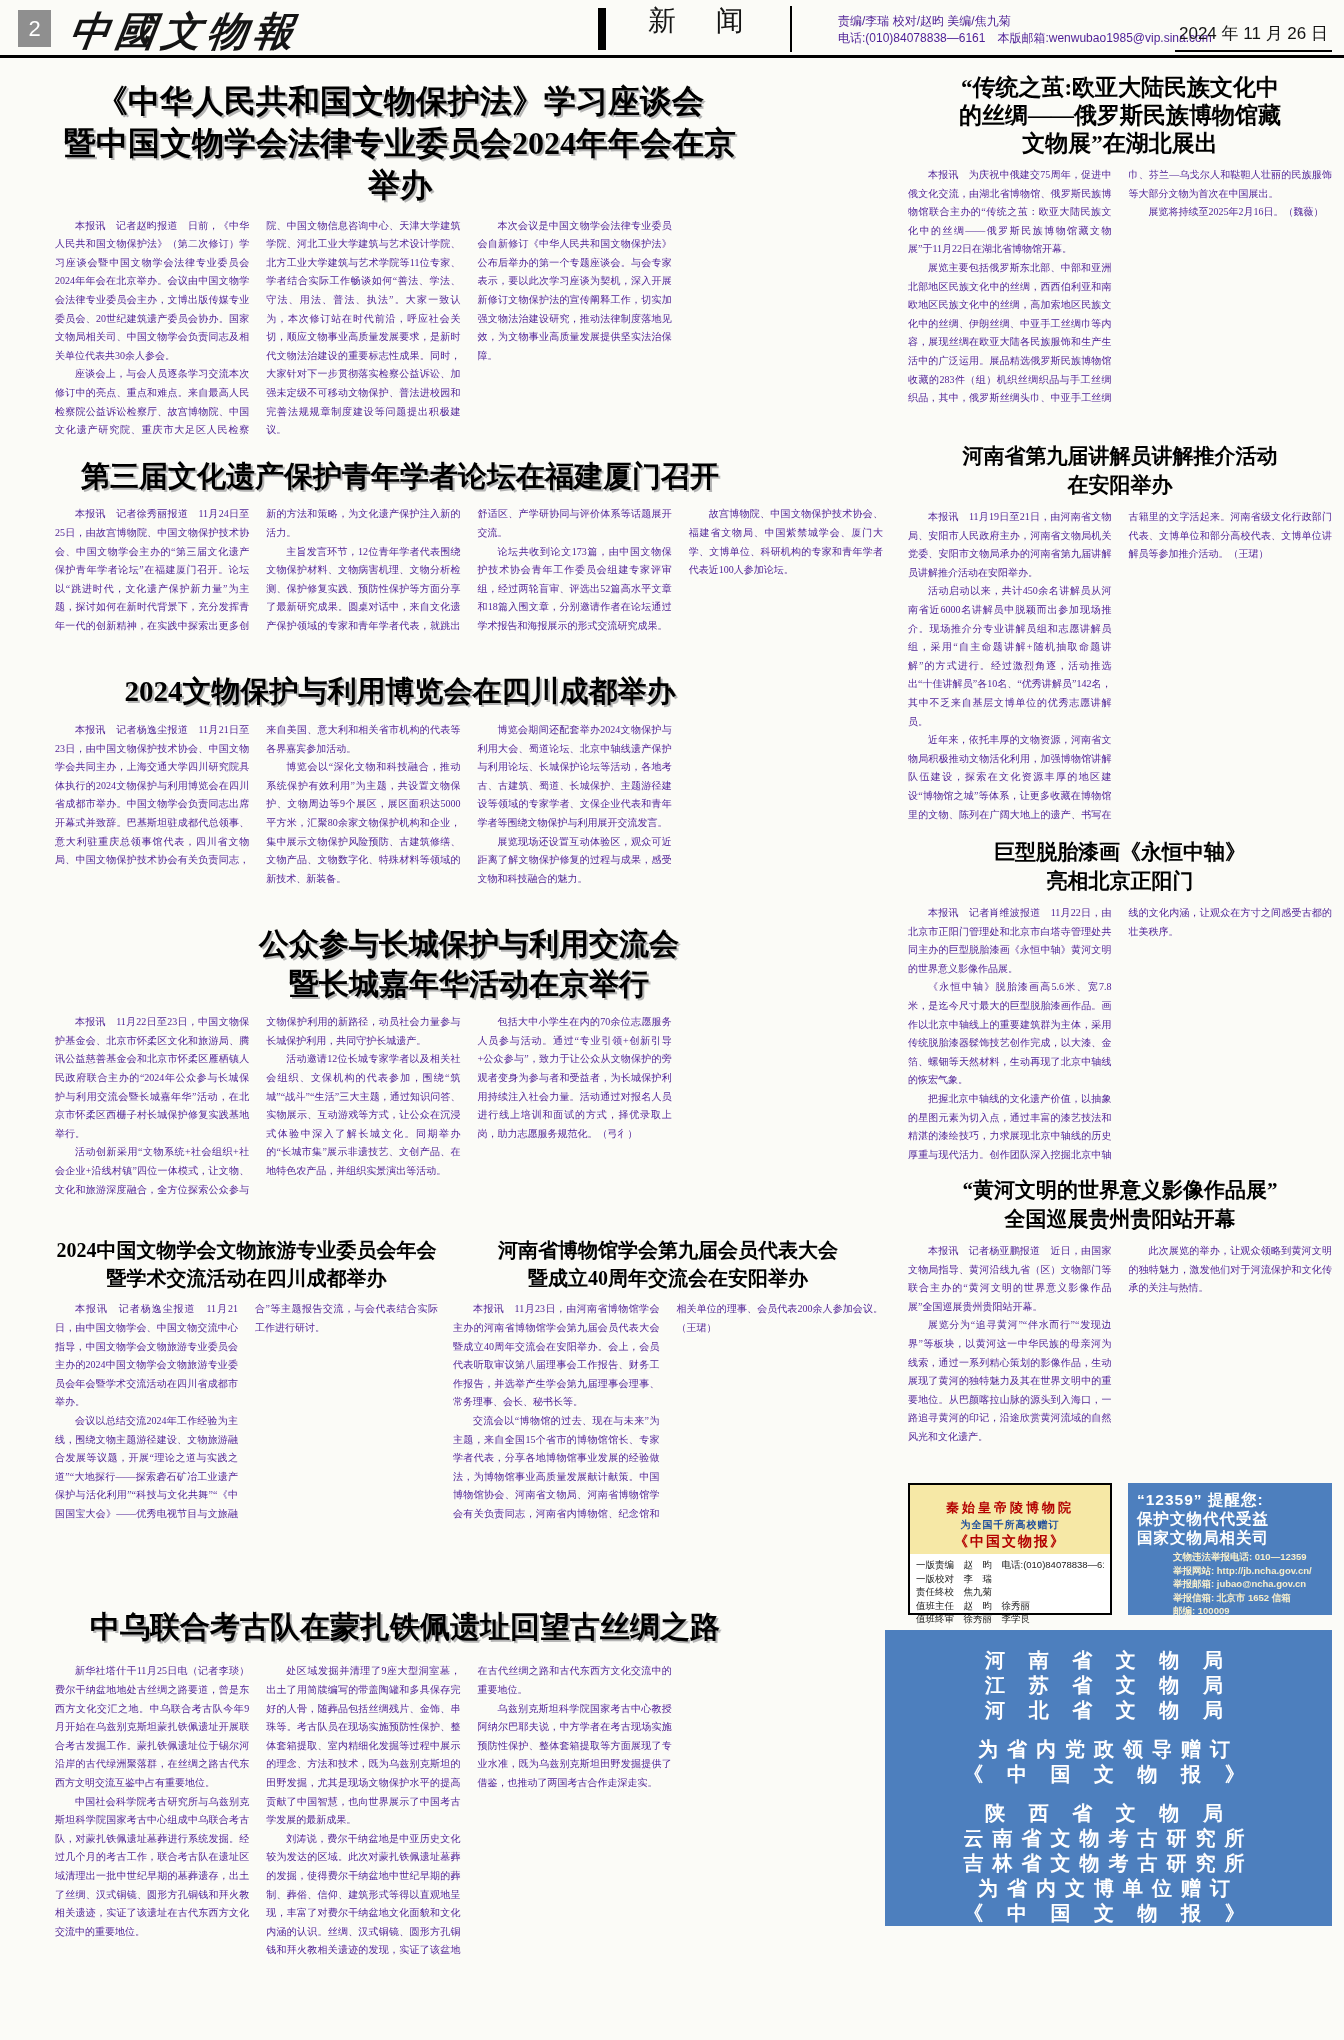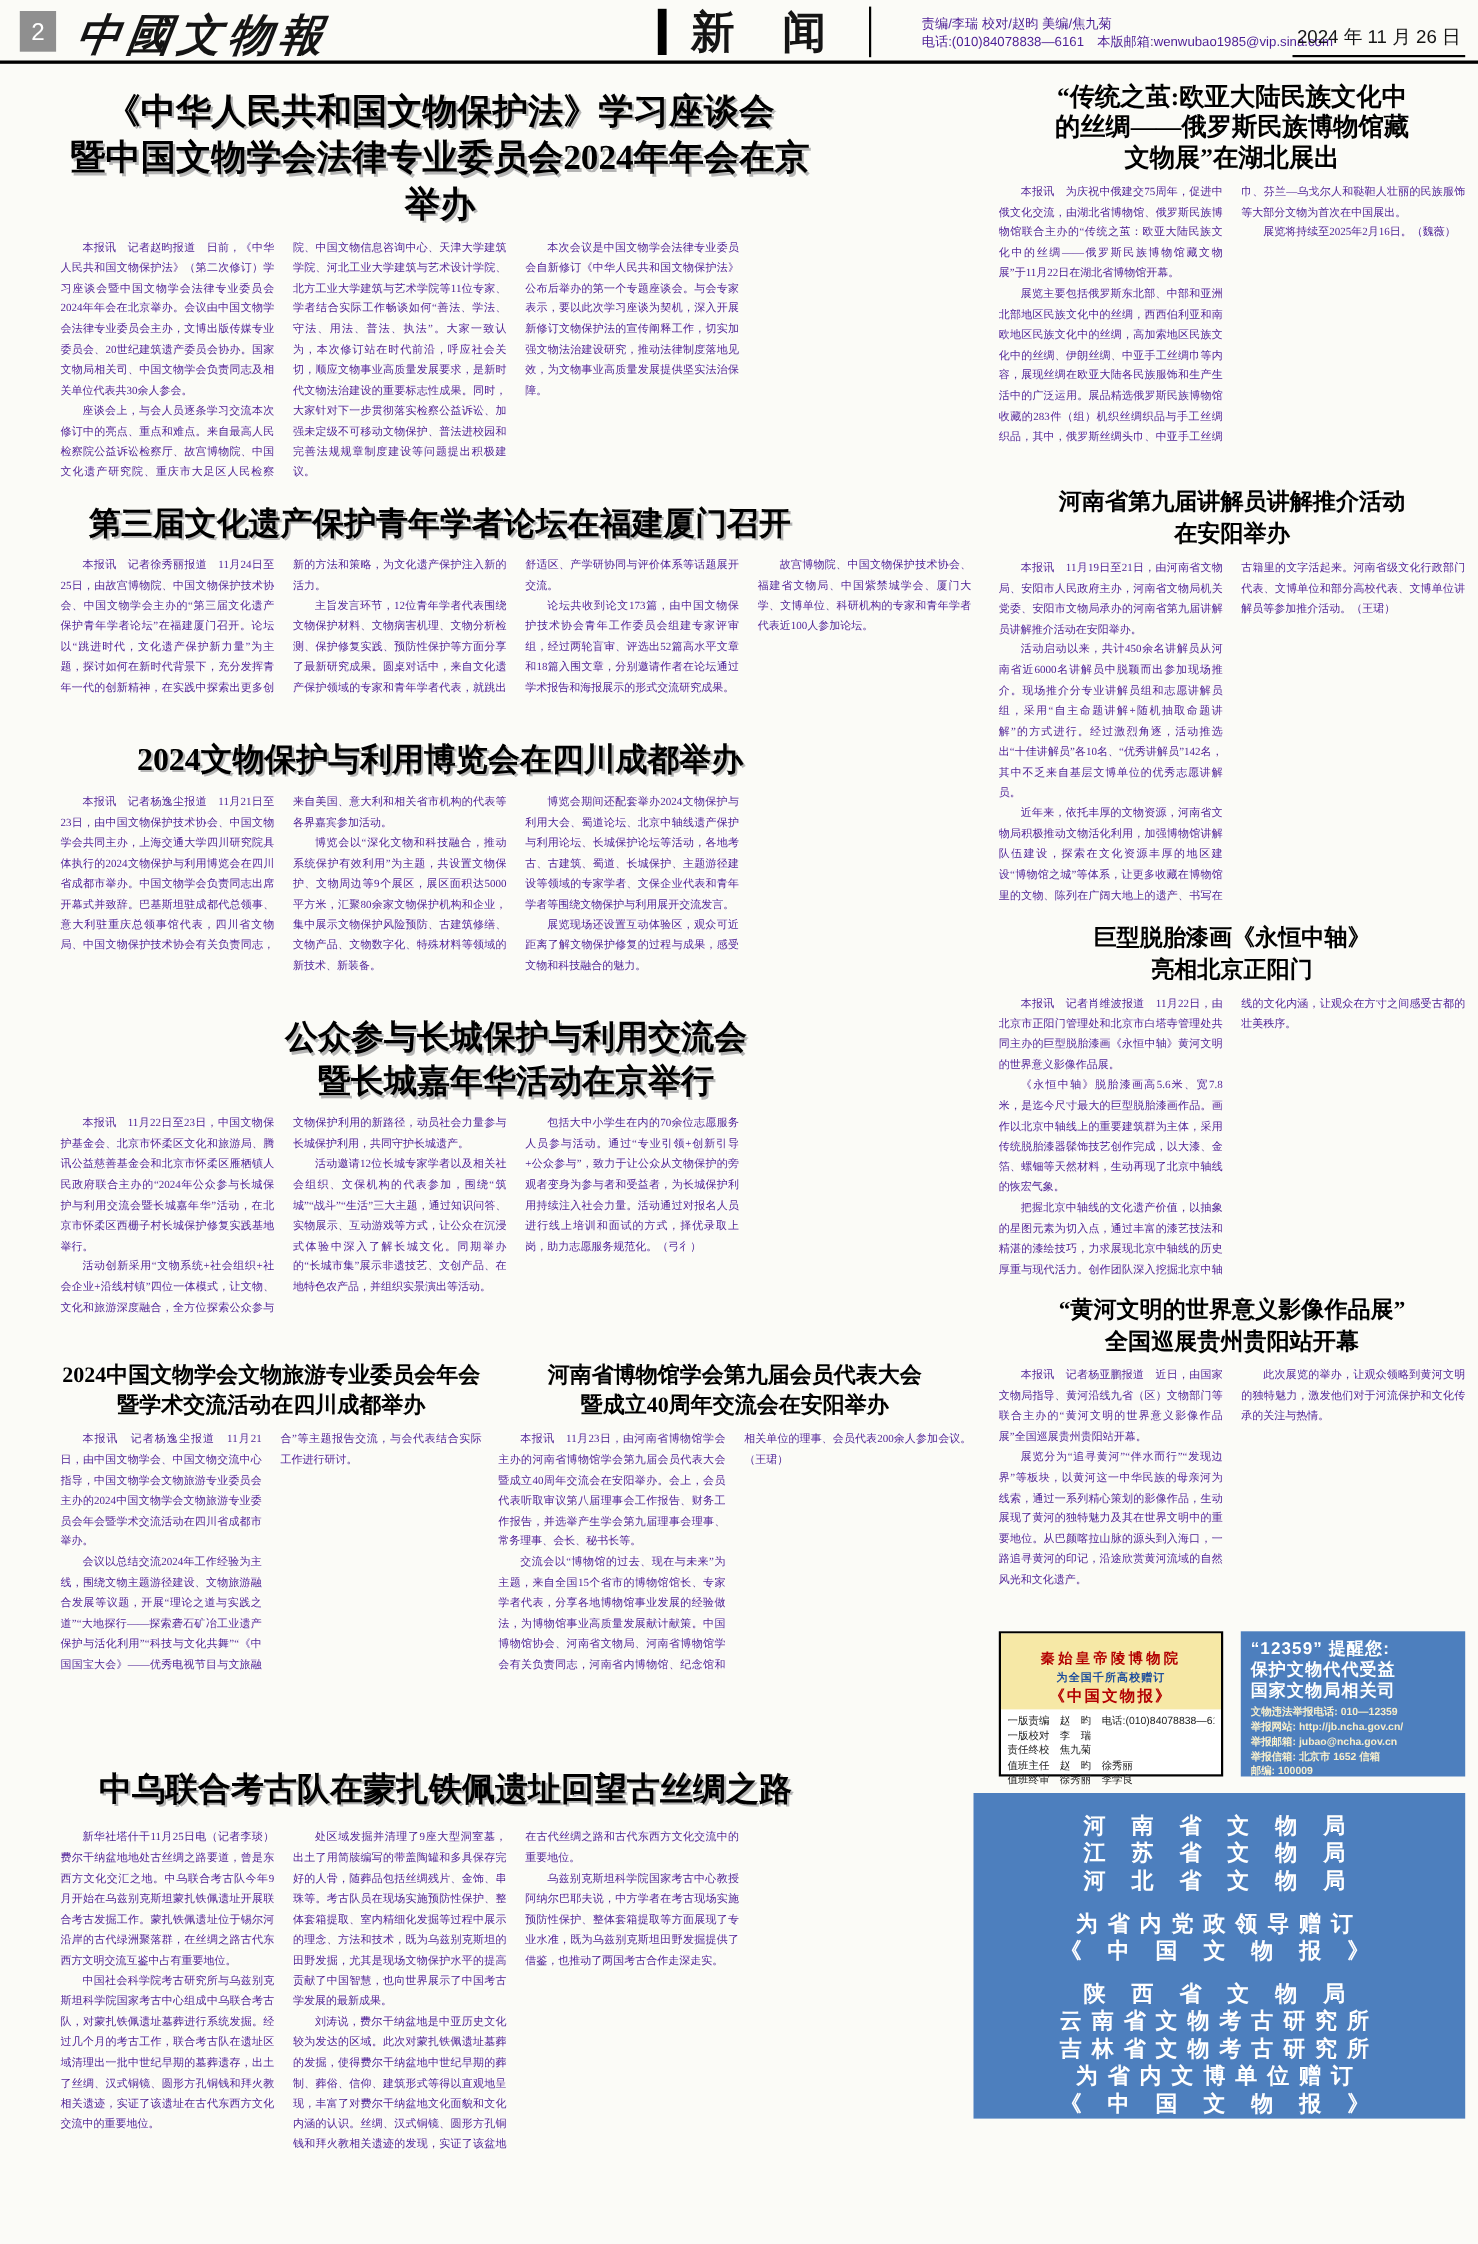--- a/index.html
+++ b/index.html
@@ -6,22 +6,22 @@
   .page{position:relative;width:1344px;height:2040px;background:#fbfbf7;overflow:hidden;
         font-family:"Liberation Serif","DejaVu Serif",serif;color:#141414;}
 
   
   .header{position:absolute;left:0;top:0;width:1344px;height:58px;border-bottom:3px solid #000;box-sizing:border-box;}
   .pagenum{position:absolute;left:18px;top:10px;width:33px;height:37px;background:#8f8f8f;color:#fff;
            font-family:"Liberation Sans",sans-serif;font-size:22px;display:flex;align-items:center;justify-content:center;}
   .masthead{position:absolute;left:70px;top:4px;font-size:40px;font-weight:bold;font-style:italic;
             letter-spacing:6px;transform:skewX(-8deg);white-space:nowrap;}
   .bar-thick{position:absolute;left:598px;top:8px;width:8px;height:42px;background:#000;}
-  .section-title{position:absolute;left:628px;top:2px;font-family:"Liberation Sans",sans-serif;
-                 font-weight:700;font-size:40px;letter-spacing:16px;white-space:nowrap;}
+  .section-title{position:absolute;left:648px;top:2px;font-family:"Liberation Sans",sans-serif;
+                 font-weight:400;font-size:28px;letter-spacing:16px;white-space:nowrap;}
   .bar-thin{position:absolute;left:790px;top:6px;width:2px;height:46px;background:#000;}
   .ed-info{position:absolute;left:838px;top:13px;font-size:12px;line-height:17px;
            font-family:"Liberation Sans",sans-serif;color:#4c1d95;}
   .date{position:absolute;right:12px;top:22px;font-size:17px;font-family:"Liberation Sans",sans-serif;
         border-bottom:2px solid #000;padding:0 4px 5px 4px;white-space:nowrap;}
 
   
   .left-col{position:absolute;left:55px;top:70px;width:828px;}
   .right-col{position:absolute;left:908px;top:66px;width:424px;}
 
@@ -54,21 +54,21 @@
   .staff-top{background:#f6e8a6;text-align:center;padding:14px 2px 3px 2px;}
   .staff-l1{color:#b30000;font-weight:bold;font-size:13px;letter-spacing:3px;}
   .staff-l2{color:#1f4e9c;font-weight:bold;font-size:10px;letter-spacing:1px;margin-top:1px;}
   .staff-l3{color:#b30000;font-weight:bold;font-size:14px;letter-spacing:2px;margin-top:1px;}
   .staff-rows{padding:4px 6px;}
   .staff-rows p{margin:0;font-size:9.5px;line-height:13.5px;color:#222;white-space:nowrap;overflow:hidden;}
 
   .report-box{width:204px;height:132px;background:#4d7fbe;box-sizing:border-box;padding:7px 9px;
               font-family:"Liberation Sans",sans-serif;}
   .report-big{color:#fff;font-weight:900;font-size:15.5px;line-height:19px;letter-spacing:1px;white-space:nowrap;}
-  .report-small{margin-top:3px;}
+  .report-small{margin-top:3px;margin-left:36px;}
   .report-small p{margin:0;color:#f7efcd;font-weight:bold;font-size:9.5px;line-height:13.5px;white-space:nowrap;overflow:hidden;}
 
   .blue-box{position:absolute;left:885px;top:1630px;width:447px;height:296px;background:#4d7fbe;
             box-sizing:border-box;padding:18px 0 0 0;text-align:center;
             font-family:"Liberation Sans",sans-serif;}
   .blue-box p{margin:0;color:#fff;font-weight:900;font-size:20px;line-height:25px;letter-spacing:9px;white-space:nowrap;}
   .blue-gap{height:14px;}
 </style>
 </head>
 <body>

